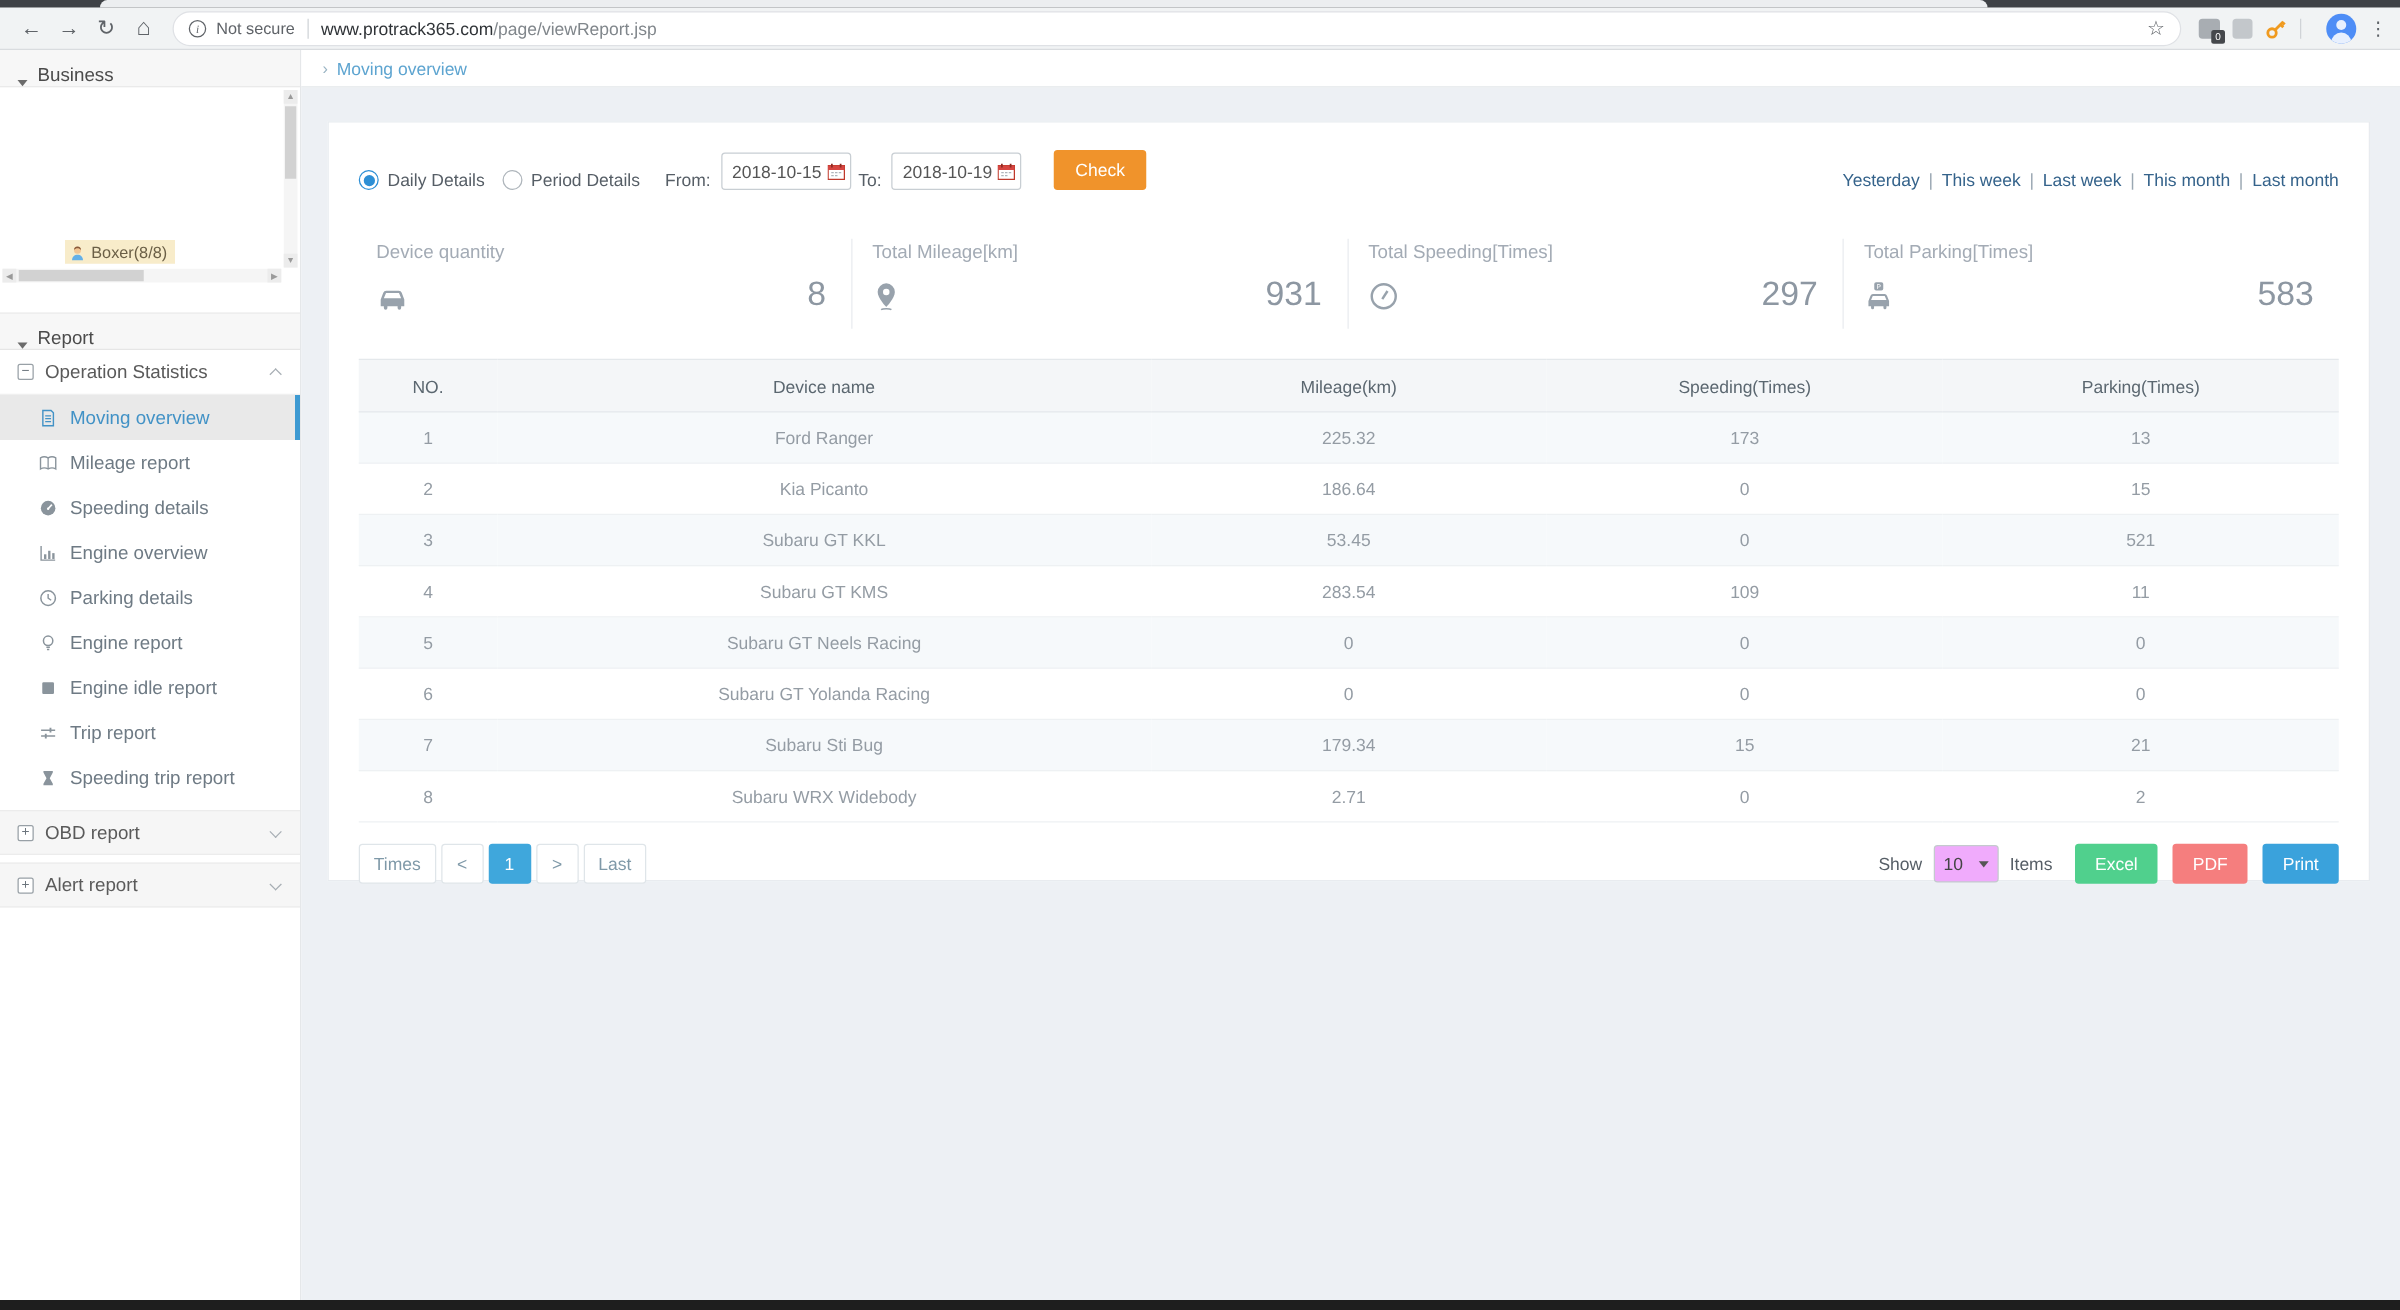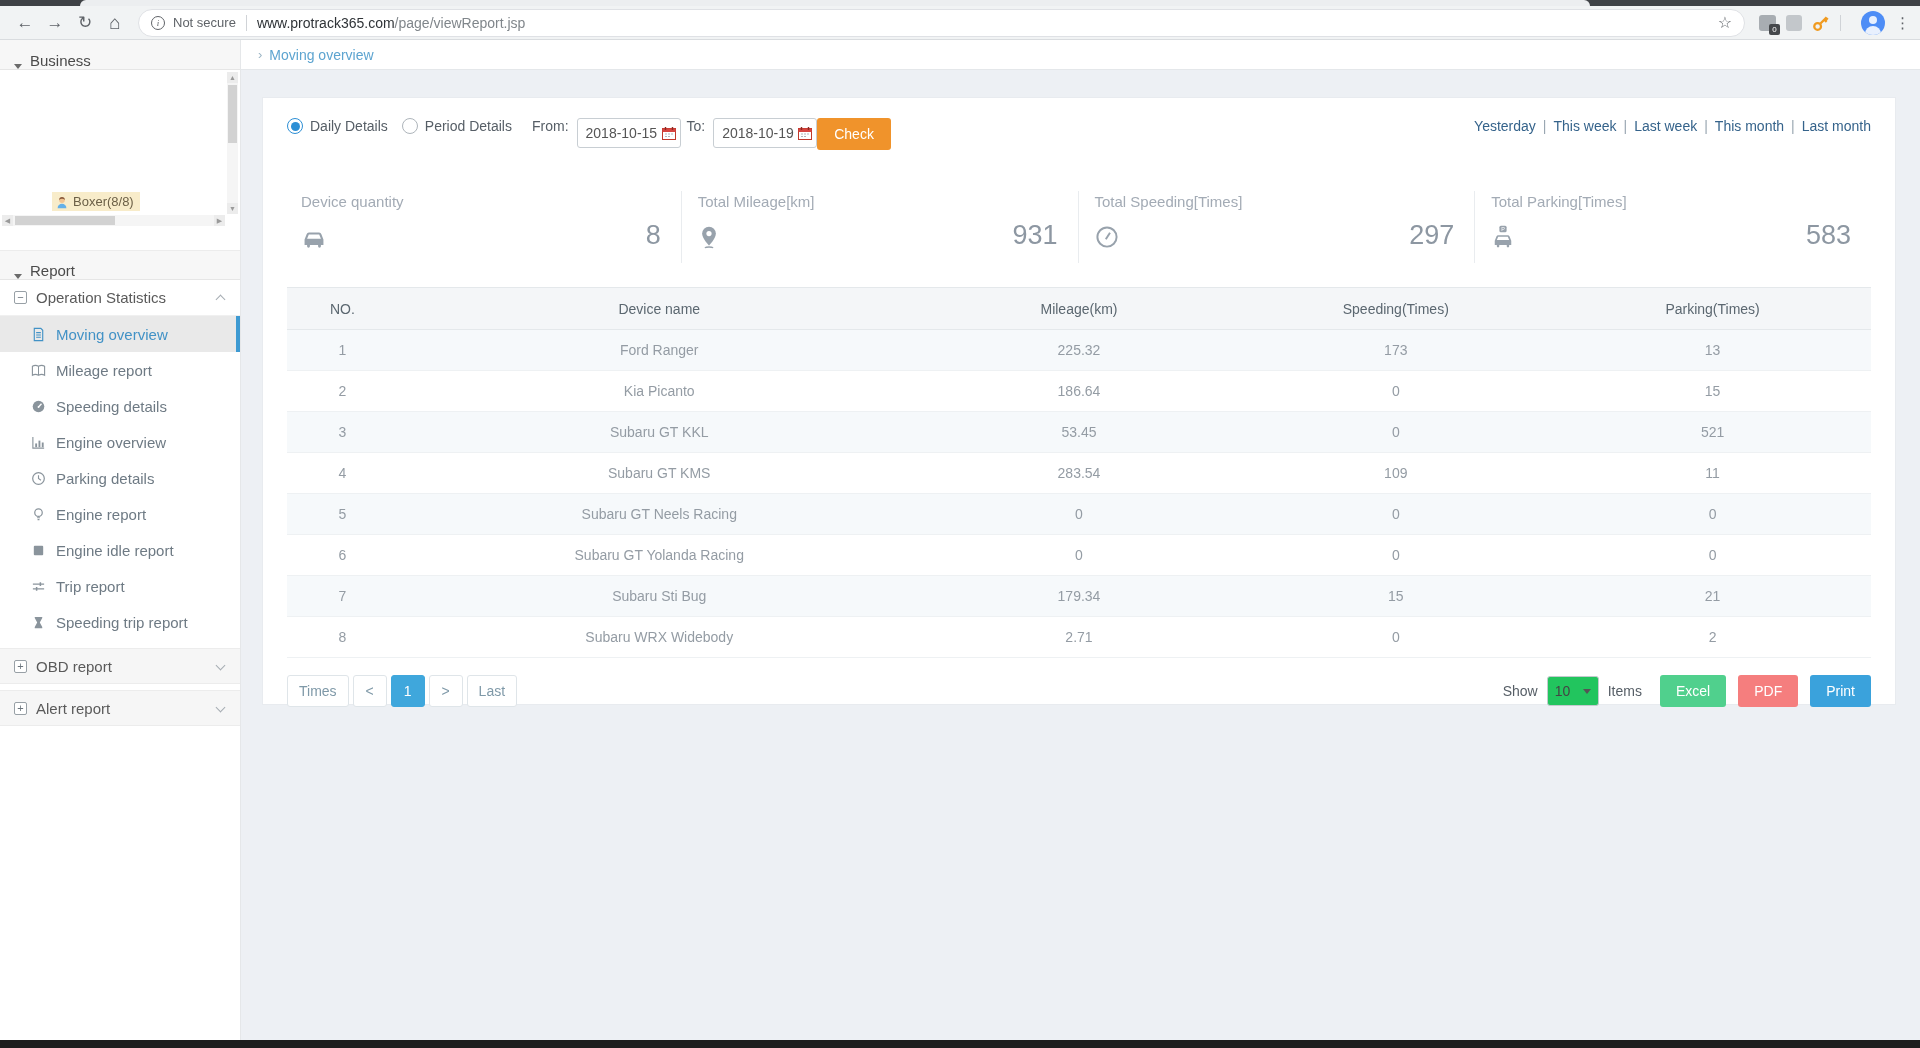--- a/index.html
+++ b/index.html
@@ -79,33 +79,33 @@
   .main { flex:1; background:#edf0f4; display:flex; flex-direction:column; }
   .crumb { height:30px; background:#fff; border-bottom:1px solid #e4e7ea; display:flex;
     align-items:center; padding-left:17px; gap:7px; font-size:14px; flex:0 0 auto; }
   .crumb-arrow { color:#9ab4c4; font-size:13px; }
   .crumb-label { color:#5da4d0; }
   .content { flex:1; position:relative; }
   .card { position:absolute; left:21px; top:27px; width:1634px; height:608px; background:#fff;
     border:1px solid #e8ebef; padding:20px 24px 0 24px; }
 
   
-  .filter-row { display:flex; align-items:flex-start; height:34px; font-size:14px; color:#565e66; }
+  .filter-row { display:flex; align-items:flex-end; height:34px; font-size:14px; color:#565e66; }
   .radio { width:16px; height:16px; border-radius:50%; border:1px solid #aeb5bb; background:#fff;
     position:relative; flex:0 0 auto; }
   .radio.checked { border-color:#2d8fd5; }
   .radio.checked::after { content:""; position:absolute; inset:2.5px; border-radius:50%; background:#2d8fd5; }
   .rlabel { margin:0 14px 0 7px; }
   .flabel { margin:0 8px 0 6px; }
   .datebox { width:104px; height:30px; border:1px solid #c8ced3; border-radius:3px;
     font-size:14px; color:#555; padding:0 22px 0 8px; position:relative; display:flex; align-items:center; }
   .datebox input { border:none; outline:none; width:100%; font-size:14px; color:#555;
     font-family:"Liberation Sans", sans-serif; background:transparent; }
   .cal { position:absolute; right:4px; top:7px; }
-  .check-btn { margin-left:0; height:32px; background:#f0932b; color:#fff; border:none;
+  .check-btn { margin-left:26px; height:32px; background:#f0932b; color:#fff; border:none;
     border-radius:3px; padding:0 17px; font-size:14px; font-family:"Liberation Sans", sans-serif; }
   .spacer { flex:1; }
   .quick-links { font-size:14px; }
   .qlink { color:#35638b; }
   .qsep { color:#9aa7b2; padding:0 7px; }
 
   
   .stats-row { display:flex; margin-top:39px; height:72px; }
   .stat { flex:1; padding-left:14px; }
   .stat + .stat { border-left:1px solid #e9ecef; padding-left:16px; }
@@ -123,21 +123,21 @@
   tr.striped td { background:#f6f9fb; }
   td.teal { color:#31708f; }
 
   
   .pager-row { display:flex; align-items:center; margin-top:17px; }
   .pbtn { min-width:34px; height:32px; border:1px solid #dfe5e9; border-radius:3px; background:#fff;
     display:flex; align-items:center; justify-content:center; padding:0 11px; color:#7f99a8;
     font-size:14px; margin-right:4px; }
   .pbtn.active { background:#3fa7dc; border-color:#3fa7dc; color:#fff; }
   .show-label, .items-label { font-size:14px; color:#565e66; }
-  .select-box { width:52px; height:30px; border:1px solid #c4cace; border-radius:3px; background:#22c55e;
+  .select-box { width:52px; height:30px; border:1px solid #c4cace; border-radius:3px; background:#f0abfc;
     display:flex; align-items:center; justify-content:space-between; padding:0 7px; color:#444;
     font-size:14px; margin:0 9px; }
   .sel-arrow { width:0; height:0; border-left:4px solid transparent; border-right:4px solid transparent;
     border-top:5px solid #555; }
   .export { height:32px; border-radius:3px; color:#fff; font-size:14px; border:none;
     padding:1px 16px; font-family:"Liberation Sans", sans-serif; }
   .export.excel { background:#50d08d; margin-left:18px; }
   .export.pdf { background:#f57e7e; margin-left:12px; }
   .export.print { background:#3aa2dc; margin-left:12px; }
 

